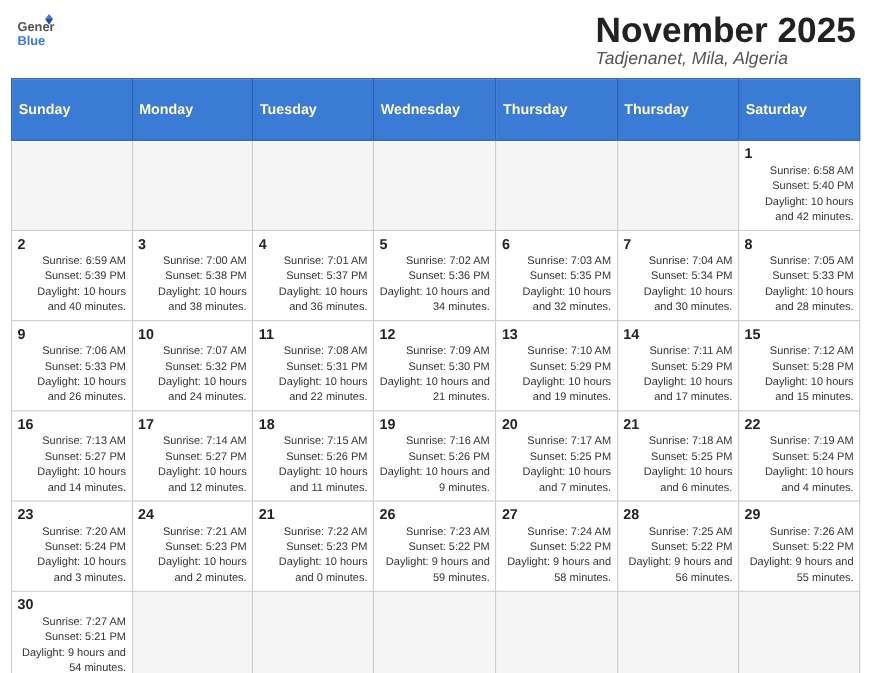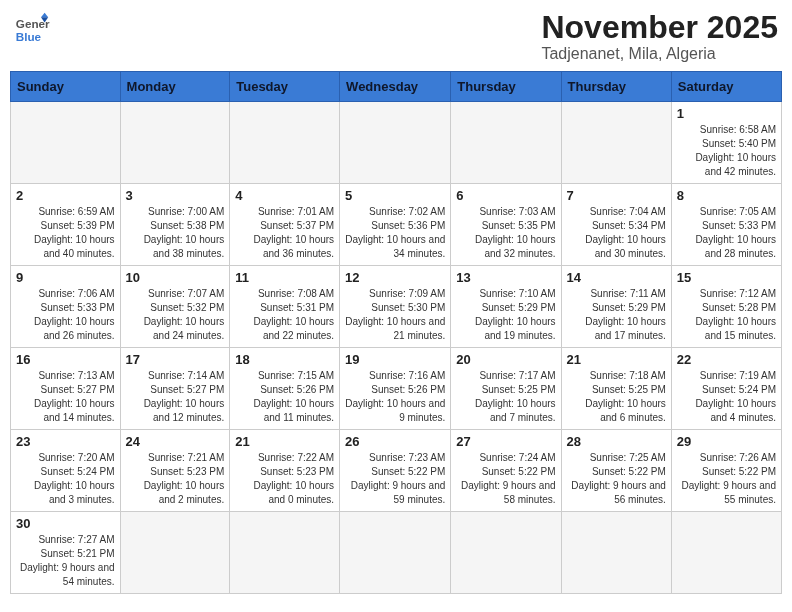--- a/index.html
+++ b/index.html
@@ -37,32 +37,33 @@
     }
     .month-title {
       font-size: 32px;
       font-weight: bold;
       color: #222;
       line-height: 1.1;
     }
     .location-title {
       font-size: 16px;
       color: #555;
+      font-style: italic;
     }
     .calendar {
       width: 100%;
       border-collapse: collapse;
       border: 1px solid #ccc;
     }
     .calendar th {
       background: #3a7bd5;
-      color: #0f172a;
+      color: #fef9c3;
       font-size: 13px;
       font-weight: bold;
-      padding: 7px 6px;
+      padding: 20px 6px;
       text-align: left;
       border: 1px solid #2a60b0;
     }
     .calendar td {
       vertical-align: top;
       border: 1px solid #ccc;
       padding: 4px 5px;
       width: 113px;
       min-height: 80px;
       background: #fff;

